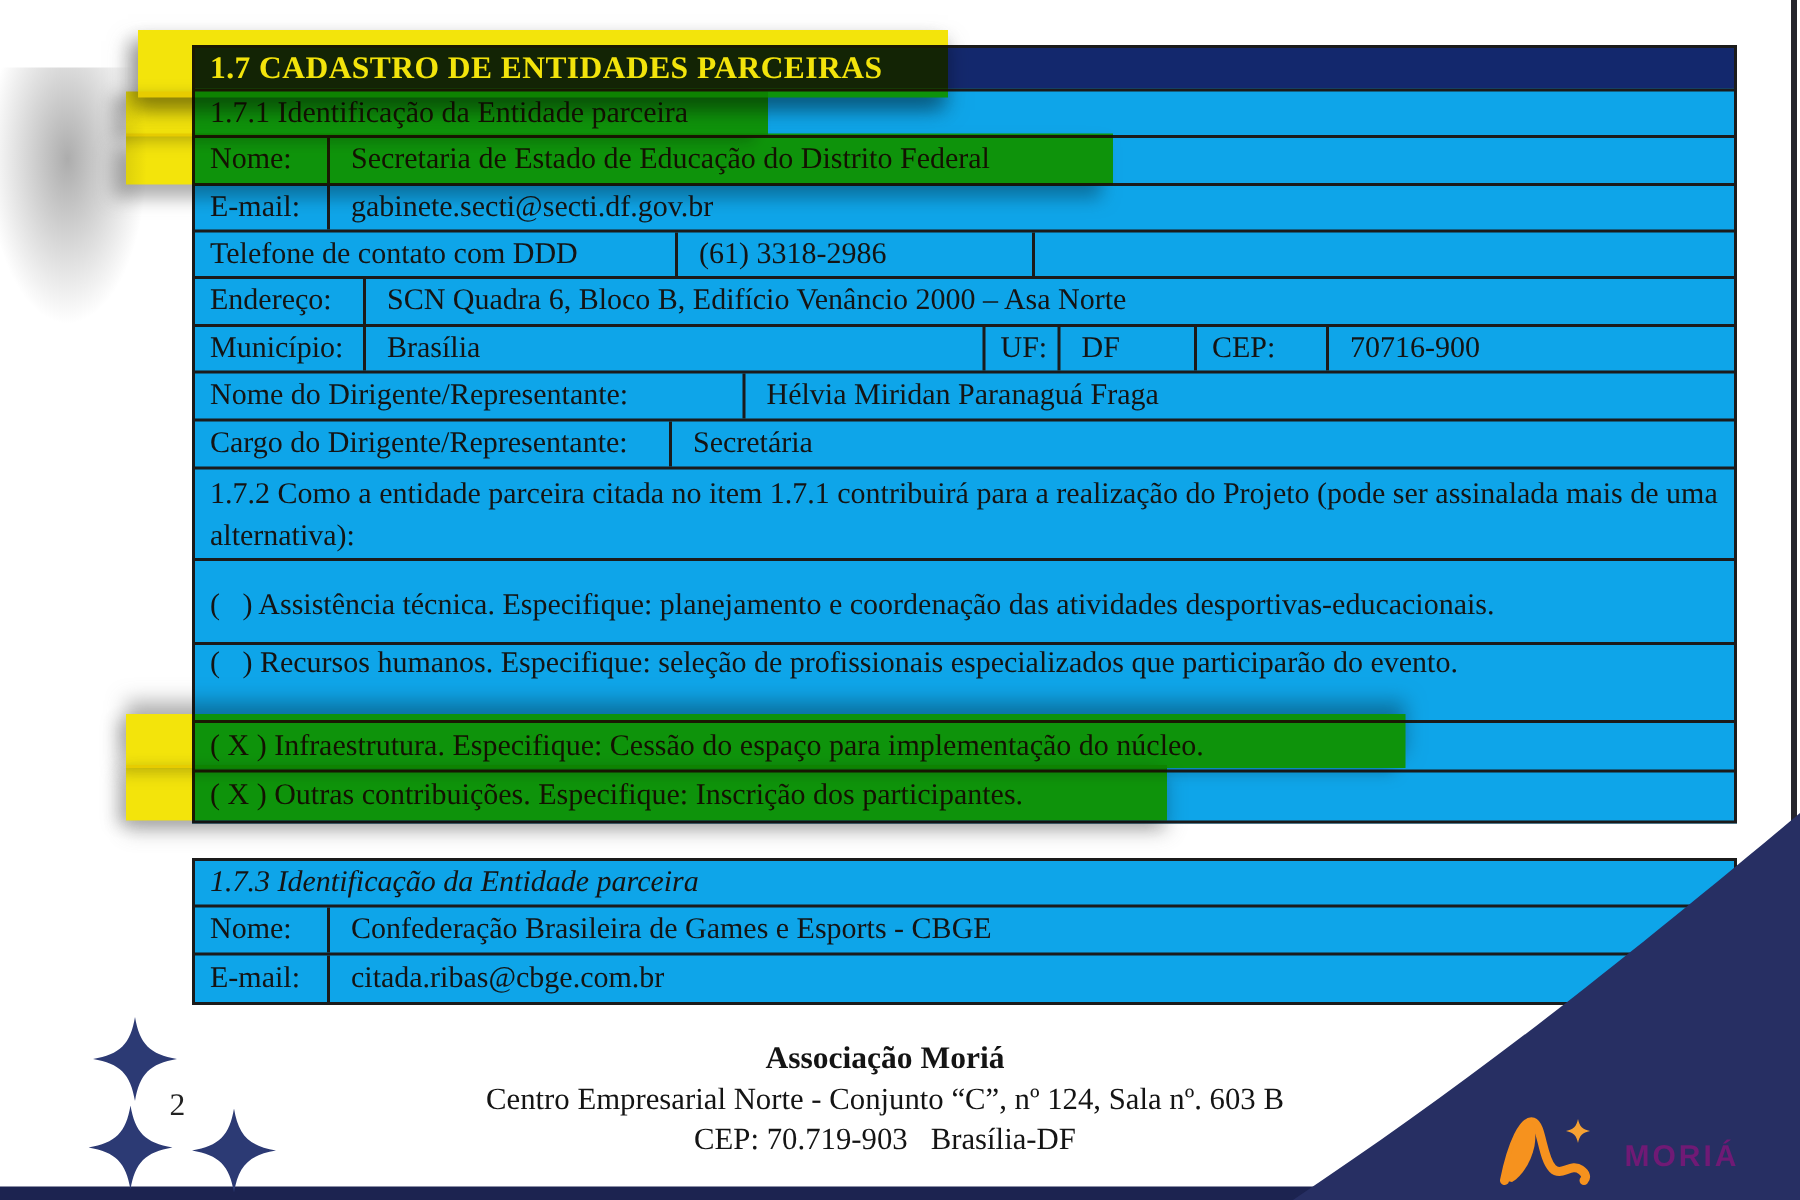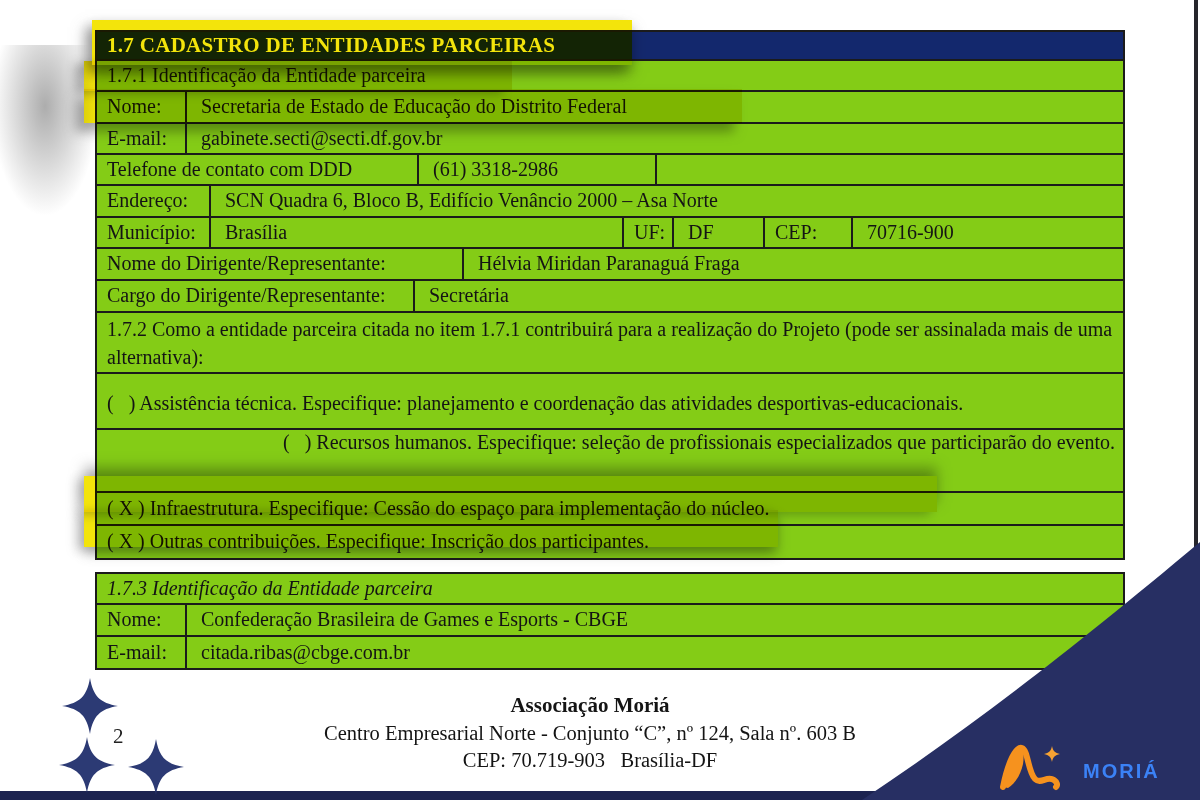--- a/index.html
+++ b/index.html
@@ -3,21 +3,21 @@
 <meta charset="utf-8">
 <style>
   html,body { margin:0; padding:0; background:#e8e8e8; }
   .page {
     position:relative; width:1200px; height:800px; background:#ffffff;
     overflow:hidden; font-family:"Liberation Serif","DejaVu Serif",serif;
     color:#141414;
   }
 
   
-  .tbl { position:absolute; border:2px solid #1b1b1b; box-sizing:border-box; background:#84cc16; }
+  .tbl { position:absolute; border:2px solid #1b1b1b; box-sizing:border-box; background:#0ea5e9;margin-left:33px; }
   .trow { display:flex; border-top:2px solid #1b1b1b; box-sizing:border-box; align-items:stretch; }
   .trow.first { border-top:none; }
   .tcell { border-left:2px solid #1b1b1b; box-sizing:border-box; padding:0 8px 0 10px;
            overflow:hidden; white-space:nowrap; font-size:20px; }
   .tcell.cfirst { border-left:none; }
   .vcell { padding-left:14px; }
   .wrapcell { white-space:pre-wrap; overflow:hidden; }
   .hdr-row { background:#13286d; }
   .hdr-row .tcell { color:#ffffff; font-weight:bold; font-size:21px; letter-spacing:.3px; }
 
@@ -37,21 +37,21 @@
   .corner-wedge { position:absolute; left:0; top:0; pointer-events:none; }
 
   
   .footer-text { position:absolute; left:150px; top:692px; width:880px; text-align:center; }
   .footer-text .l1 { font-weight:bold; font-size:21px; line-height:27px; }
   .footer-text .l2 { font-size:20.5px; line-height:28px; }
   .footer-text .l3 { font-size:20.5px; line-height:27px; white-space:pre-wrap; }
   .page-num { position:absolute; left:113px; top:724px; font-size:21px; color:#222; }
   .star { position:absolute; }
   .logo-text { position:absolute; left:1083px; top:760px; font-family:"Liberation Sans","DejaVu Sans",sans-serif;
-               font-weight:bold; font-size:20px; letter-spacing:2px; color:#3b82f6; }
+               font-weight:bold; font-size:20px; letter-spacing:2px; color:#701a75; }
 </style>
 </head>
 <body>
 
 <div class="page">
 
   <div class="tbl" style="left:95px; top:30px; width:1030px;">
 
     <div class="trow first hdr-row" style="height:27px;">
       <div class="tcell cfirst" style="width:100%; line-height:26px;">1.7 CADASTRO DE ENTIDADES PARCEIRAS</div>
@@ -102,21 +102,21 @@
     </div>
 
     <div class="trow" style="height:61px;">
       <div class="tcell cfirst wrapcell" style="width:100%; line-height:28px; padding-top:2px;">1.7.2 Como a entidade parceira citada no item 1.7.1 contribuirá para a realização do Projeto (pode ser assinalada mais de uma alternativa):</div>
     </div>
 
     <div class="trow" style="height:56px;">
       <div class="tcell cfirst wrapcell" style="width:100%; line-height:26px; padding-top:16px;">(   ) Assistência técnica. Especifique: planejamento e coordenação das atividades desportivas-educacionais.</div>
     </div>
 
-    <div class="trow" style="height:63px;text-align:right;">
+    <div class="trow" style="height:52px;">
       <div class="tcell cfirst wrapcell" style="width:100%; line-height:23px; padding-top:1px;">(   ) Recursos humanos. Especifique: seleção de profissionais especializados que participarão do evento.</div>
     </div>
 
     <div class="trow" style="height:33px;">
       <div class="tcell cfirst wrapcell" style="width:100%; line-height:30px;">( X ) Infraestrutura. Especifique: Cessão do espaço para implementação do núcleo.</div>
     </div>
 
     <div class="trow" style="height:34px;">
       <div class="tcell cfirst wrapcell" style="width:100%; line-height:31px;">( X ) Outras contribuições. Especifique: Inscrição dos participantes.</div>
     </div>

